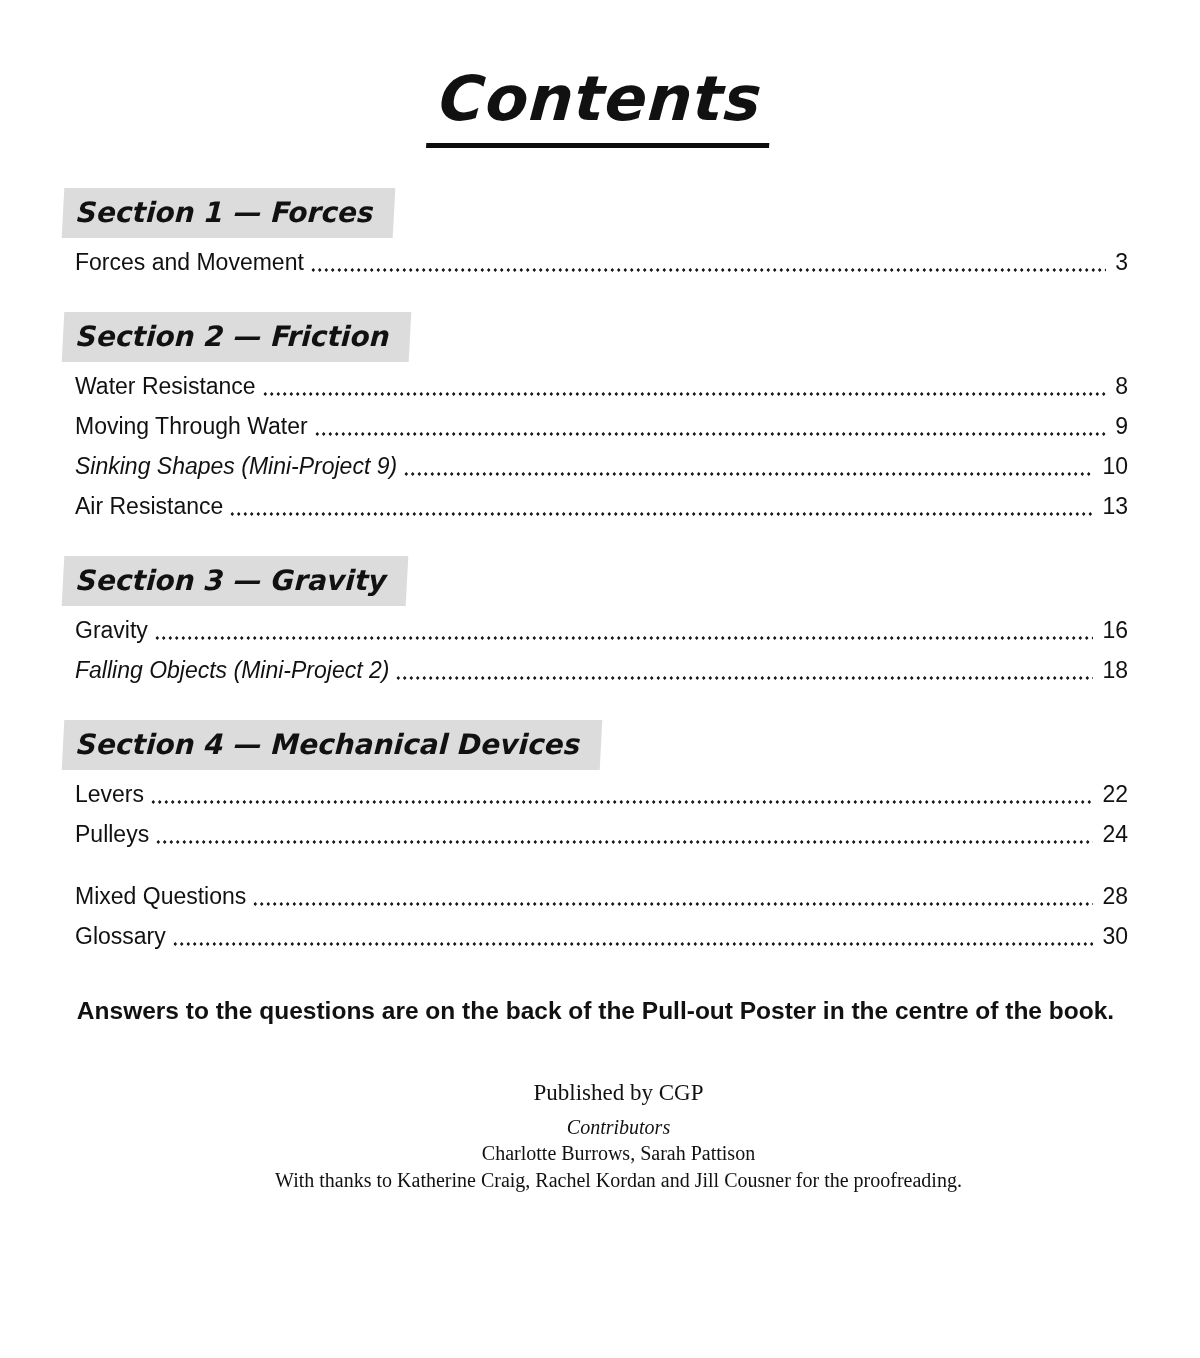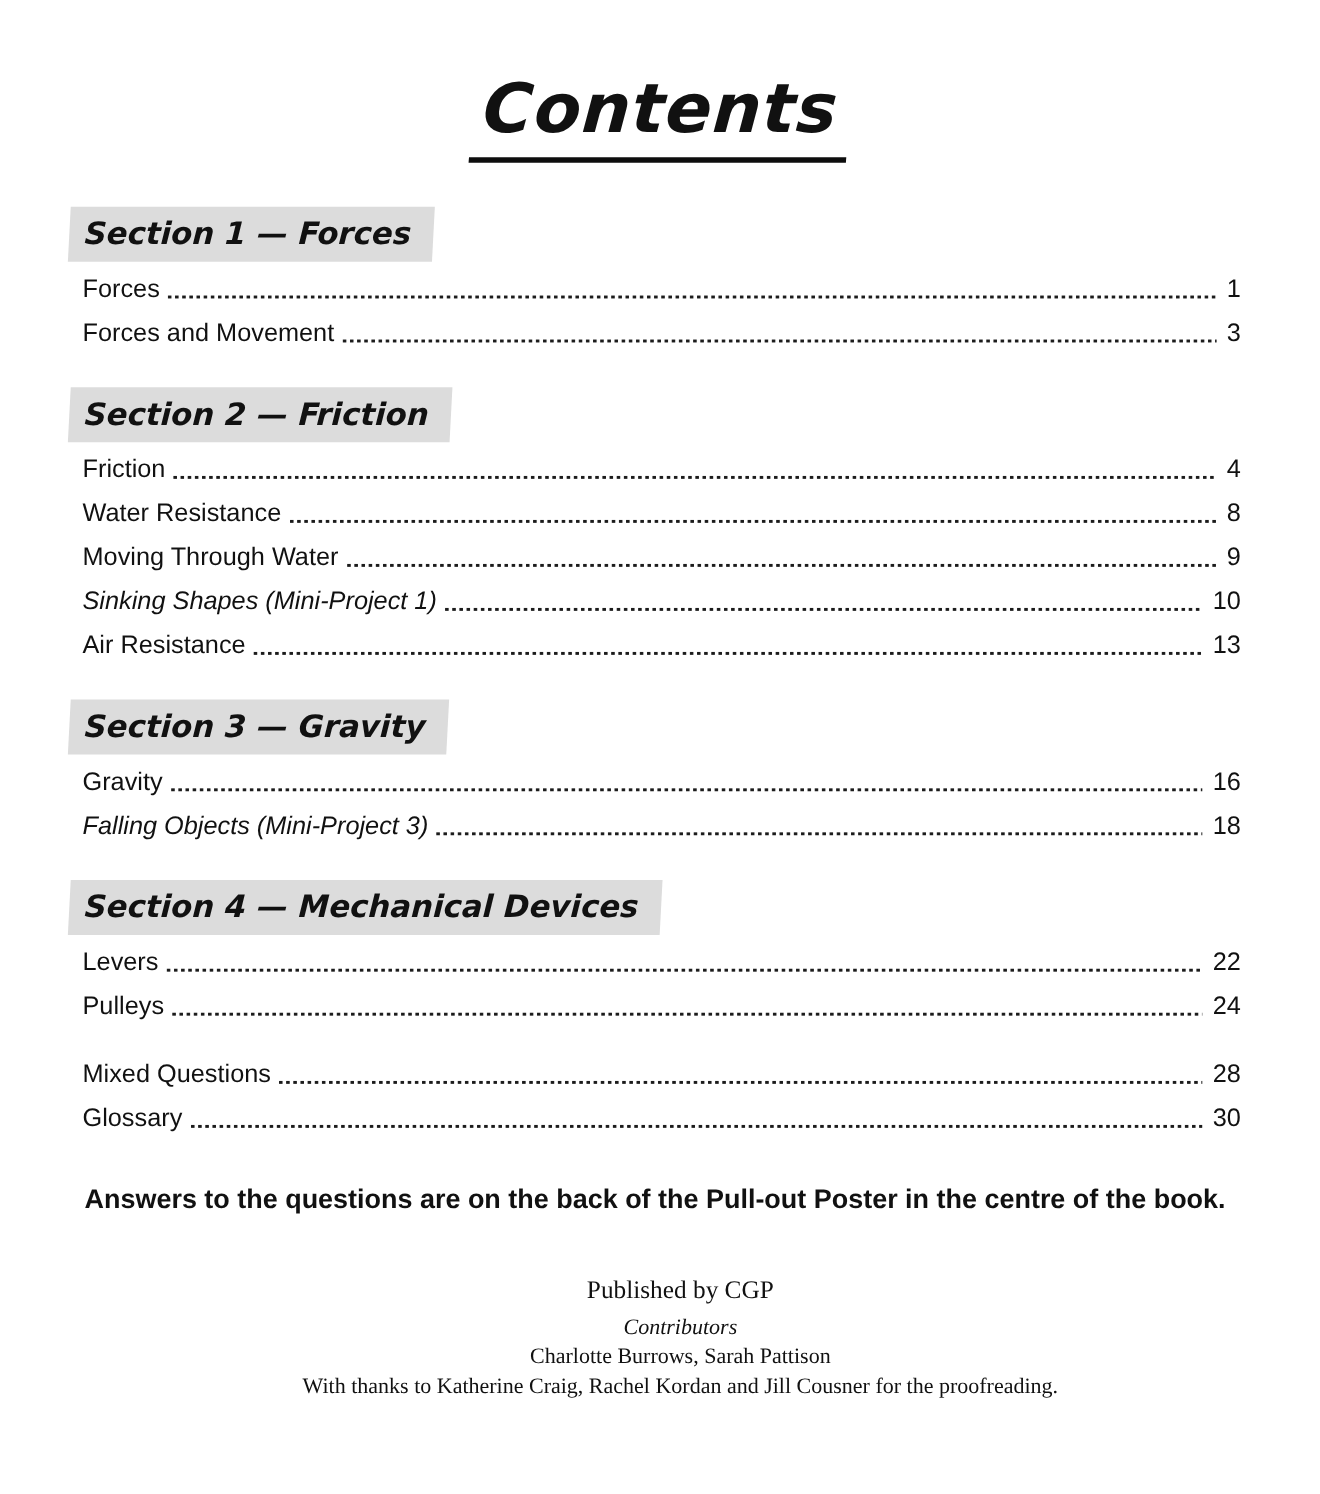--- a/index.html
+++ b/index.html
@@ -97,67 +97,57 @@
 
   <div class="title-wrap">
     <span class="page-title">Contents</span>
   </div>
 
   <div class="toc">
     <div id="sections-host">
         <div class="section-block">
           <div><div class="section-heading">Section 1 — Forces</div></div>
           <div class="toc-row">
-            <span class="toc-label">Forces</span>
-            <span class="toc-dots"></span>
-            <span class="toc-page">1</span>
-          </div>
-          <div class="toc-row">
             <span class="toc-label">Forces and Movement</span>
             <span class="toc-dots"></span>
             <span class="toc-page">3</span>
           </div>
         </div>
         <div class="section-block">
           <div><div class="section-heading">Section 2 — Friction</div></div>
-          <div class="toc-row">
-            <span class="toc-label">Friction</span>
-            <span class="toc-dots"></span>
-            <span class="toc-page">4</span>
-          </div>
           <div class="toc-row">
             <span class="toc-label">Water Resistance</span>
             <span class="toc-dots"></span>
             <span class="toc-page">8</span>
           </div>
           <div class="toc-row">
             <span class="toc-label">Moving Through Water</span>
             <span class="toc-dots"></span>
             <span class="toc-page">9</span>
           </div>
           <div class="toc-row">
-            <span class="toc-label italic">Sinking Shapes (Mini-Project 1)</span>
+            <span class="toc-label italic">Sinking Shapes (Mini-Project 9)</span>
             <span class="toc-dots"></span>
             <span class="toc-page">10</span>
           </div>
           <div class="toc-row">
             <span class="toc-label">Air Resistance</span>
             <span class="toc-dots"></span>
             <span class="toc-page">13</span>
           </div>
         </div>
         <div class="section-block">
           <div><div class="section-heading">Section 3 — Gravity</div></div>
           <div class="toc-row">
             <span class="toc-label">Gravity</span>
             <span class="toc-dots"></span>
             <span class="toc-page">16</span>
           </div>
           <div class="toc-row">
-            <span class="toc-label italic">Falling Objects (Mini-Project 3)</span>
+            <span class="toc-label italic">Falling Objects (Mini-Project 2)</span>
             <span class="toc-dots"></span>
             <span class="toc-page">18</span>
           </div>
         </div>
         <div class="section-block">
           <div><div class="section-heading">Section 4 — Mechanical Devices</div></div>
           <div class="toc-row">
             <span class="toc-label">Levers</span>
             <span class="toc-dots"></span>
             <span class="toc-page">22</span>

